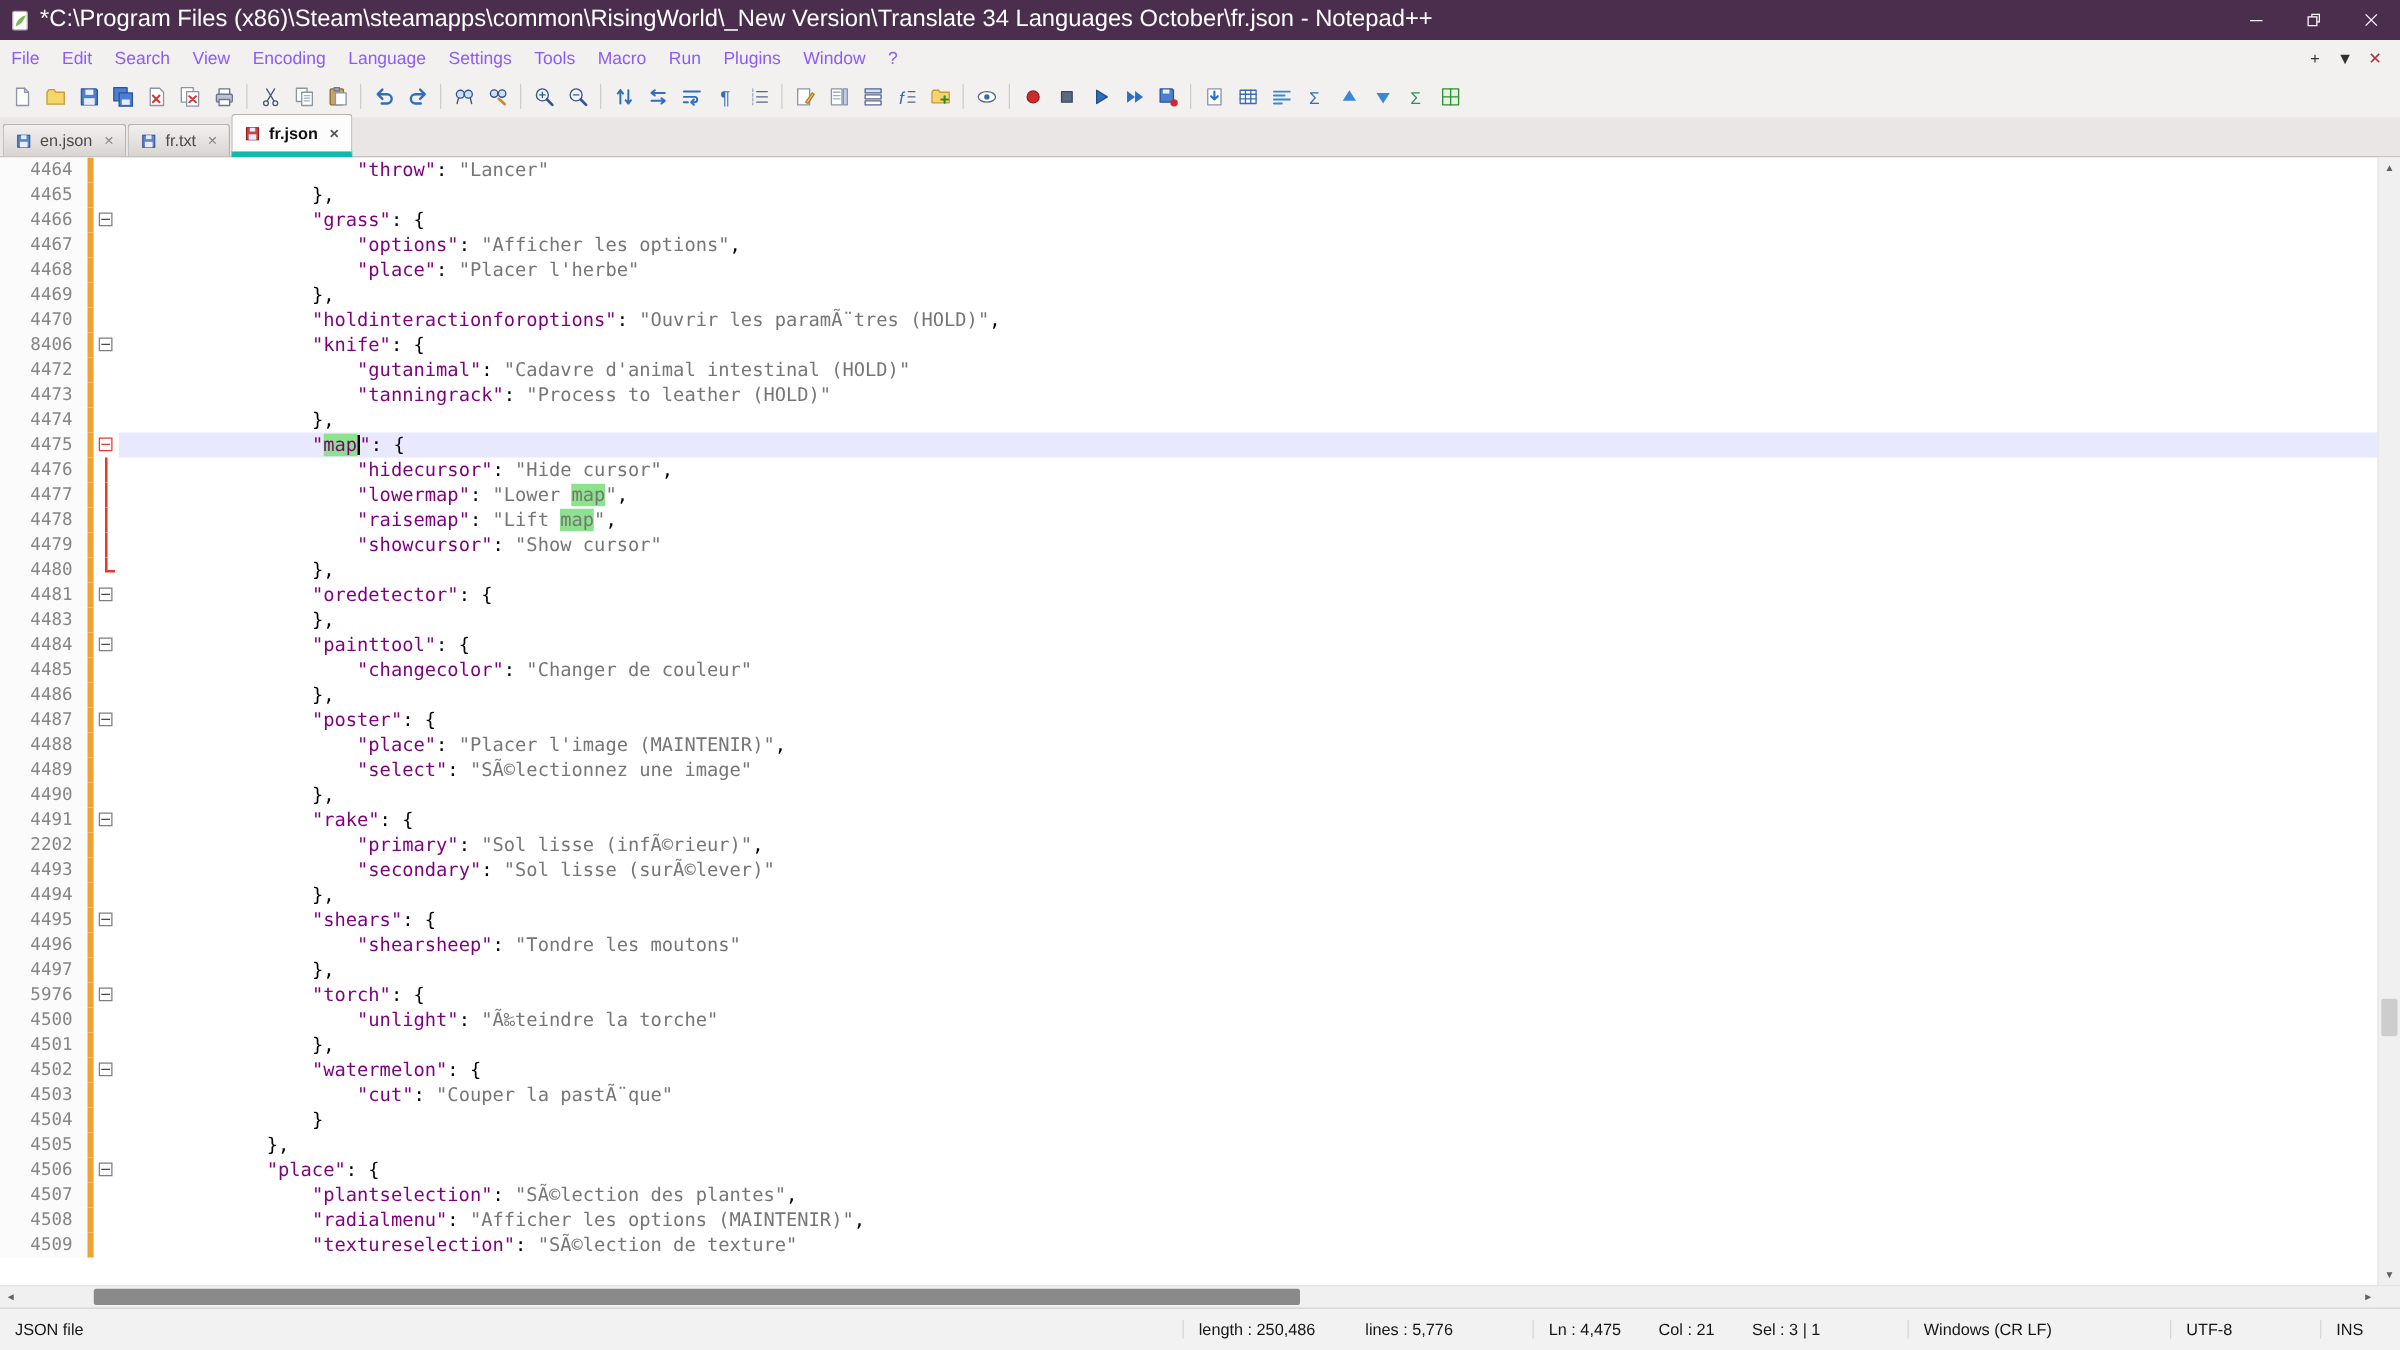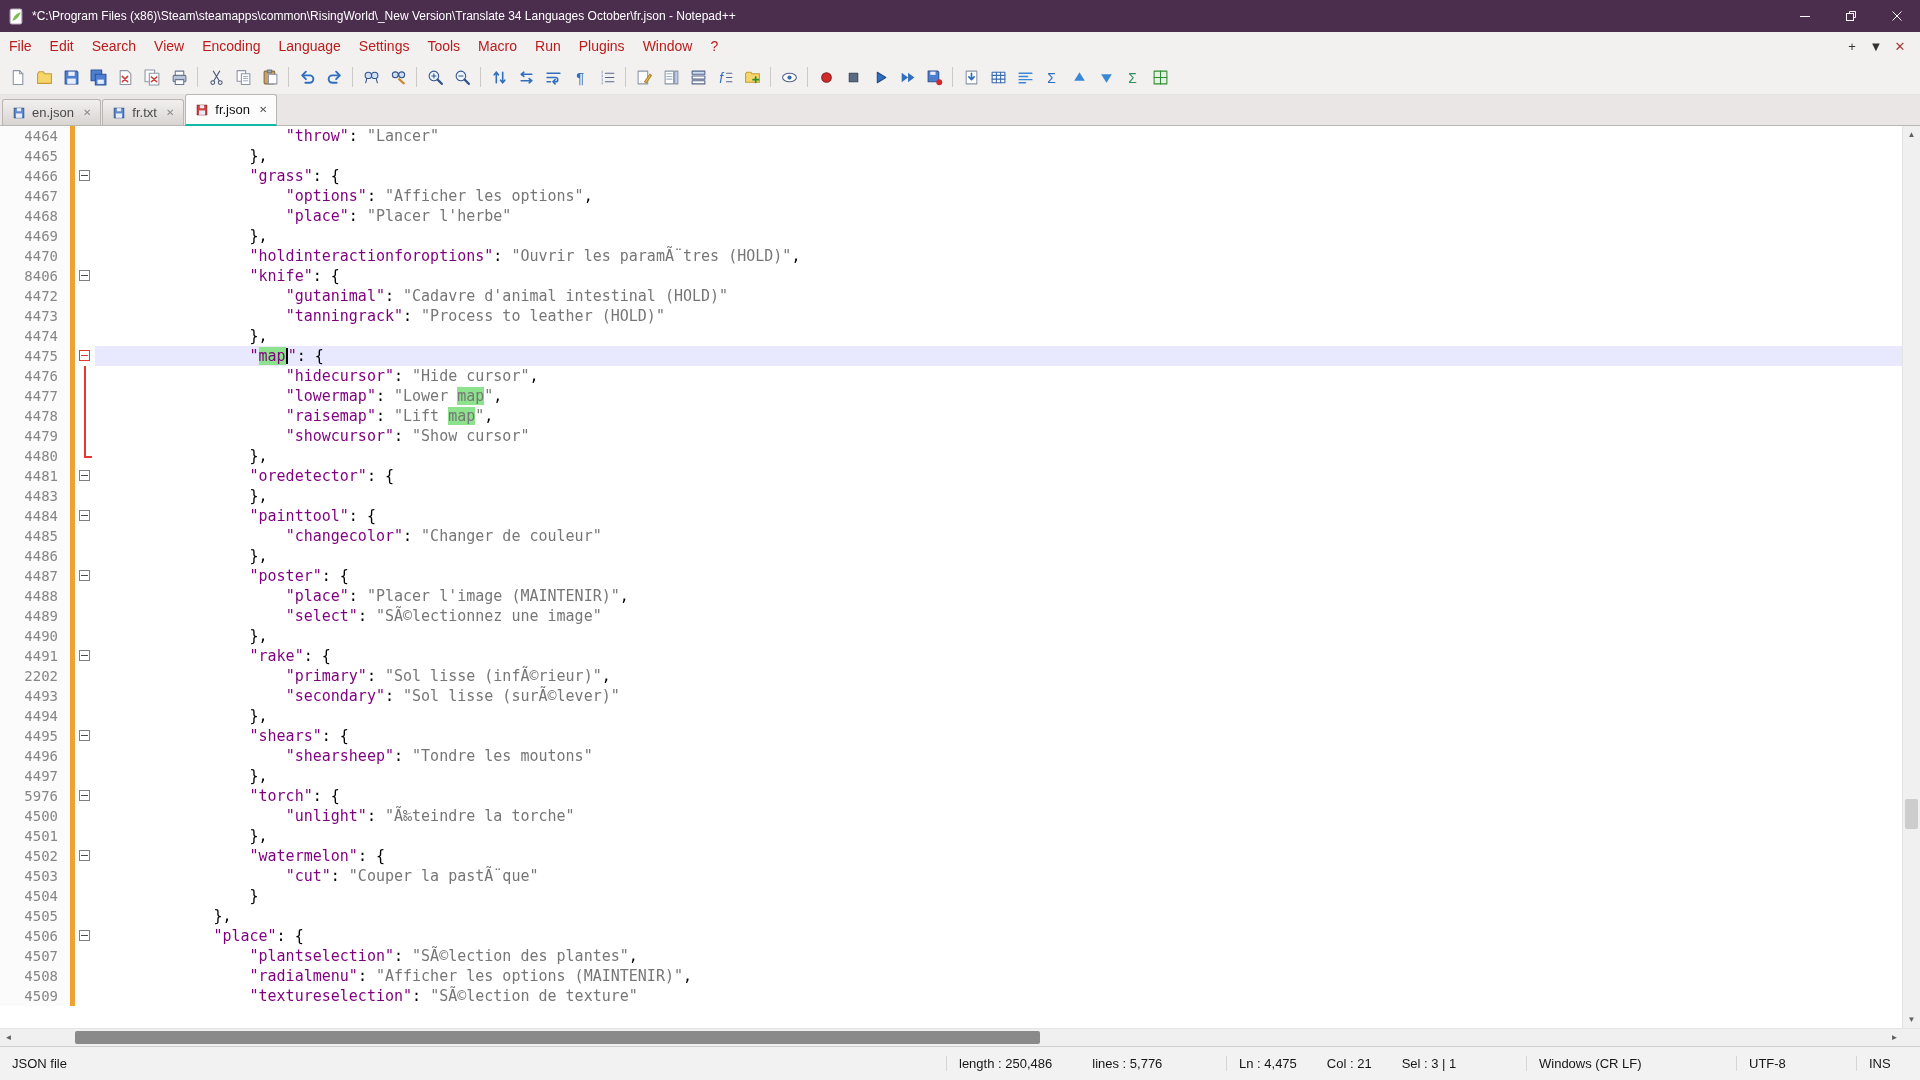--- a/index.html
+++ b/index.html
@@ -2,41 +2,41 @@
 <html style="--titlebar: #4b2e4e; --key: #7f007f; --string: #767676; --punct: #000000; --highlight: #8de38d; --current_line: #e8e8ff; --change_marker: #efa234; --active_fold: #e23b2e; --tab_saved: #5b87cf; --tab_modified: #d24040;"><head>
 <meta charset="utf-8">
 <style>
   html,body{margin:0;padding:0}
   body{width:1920px;height:1080px;overflow:hidden;background:#fff;font-family:"Liberation Sans",sans-serif;}
   #app{width:1920px;height:1080px;display:flex;flex-direction:column;}
 
   
   #titlebar{height:32px;background:var(--titlebar,#4b2e4e);display:flex;align-items:center;color:#fff;flex:none;}
   #app-icon{margin-left:8px;display:flex;flex:none;}
-  #title-text{font-size:12px;margin-left:7px;white-space:nowrap;overflow:hidden;}
+  #title-text{font-size:19px;margin-left:7px;white-space:nowrap;overflow:hidden;}
   #win-controls{margin-left:auto;display:flex;height:100%;flex:none;}
   .wc{width:46px;height:100%;display:flex;align-items:center;justify-content:center;}
 
   
   #menubar{height:28px;background:#f3f0f0;display:flex;align-items:center;font-size:14px;flex:none;}
-  .menu-item{padding:4px 9px;color:#b91c1c;cursor:default;}
+  .menu-item{padding:4px 9px;color:#8b5cf6;cursor:default;}
   #menu-right{margin-left:auto;display:flex;align-items:center;padding-right:8px;}
   .menu-right-btn{width:24px;height:22px;display:flex;align-items:center;justify-content:center;font-size:13px;color:#333;}
   .menu-right-btn.close-document-button{color:#a33a3a;}
 
   
   #toolbar{height:34px;background:#f3f0f0;display:flex;align-items:center;padding-left:4px;gap:1px;flex:none;border-bottom:1px solid #e6e2e2;}
   .tb-btn{width:26px;height:26px;display:flex;align-items:center;justify-content:center;border-radius:3px;}
   .tb-ic{display:flex;}
   .tb-sep{width:1px;height:20px;background:#cfcaca;margin:0 4px;flex:none;}
 
   
   #tabbar{height:30px;background:#e9e6e5;display:flex;align-items:flex-end;padding-left:2px;flex:none;border-bottom:1px solid #b9b5b3;}
   .tab{height:25px;display:flex;align-items:center;gap:6px;padding:0 9px;background:linear-gradient(#f2f0ef,#d8d4d2);border:1px solid #b9b5b3;border-bottom:none;margin-right:1px;font-size:13px;color:#4a4a4a;border-radius:3px 3px 0 0;}
-  .tab.active{height:29px;background:#fcfcfc;color:#101010;margin-bottom:-1px;border-bottom:2px solid #14b8a6;}
+  .tab.active{height:29px;background:#fcfcfc;color:#101010;margin-bottom:-1px;border-bottom:5px solid #14b8a6;font-weight:bold;}
   .tab-ic{display:flex;}
   .tab-close{font-size:10px;color:#888;margin-left:3px;}
   .tab.active .tab-close{color:#555;}
 
   
   #editor{flex:1;display:flex;min-height:0;background:#fff;position:relative;}
   #lines{flex:1;overflow:hidden;font-family:"DejaVu Sans Mono",monospace;font-size:15px;line-height:20px;}
   .row{display:flex;height:20px;}
   .ln{width:58px;flex:none;text-align:right;padding-right:12px;color:#868686;font-size:14px;background:#fbfbfb;}
   .chg{width:5px;flex:none;background:var(--change_marker,#efa234);}

